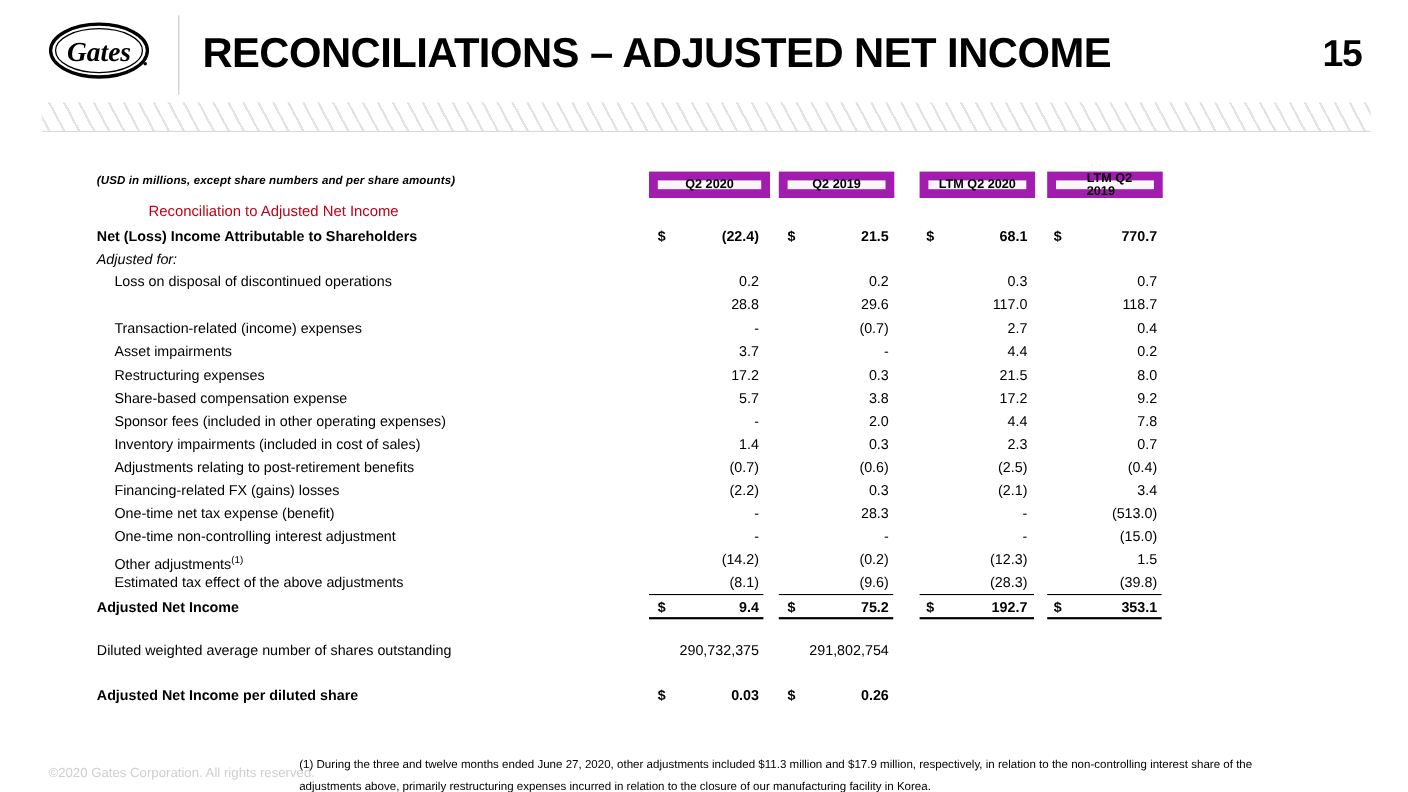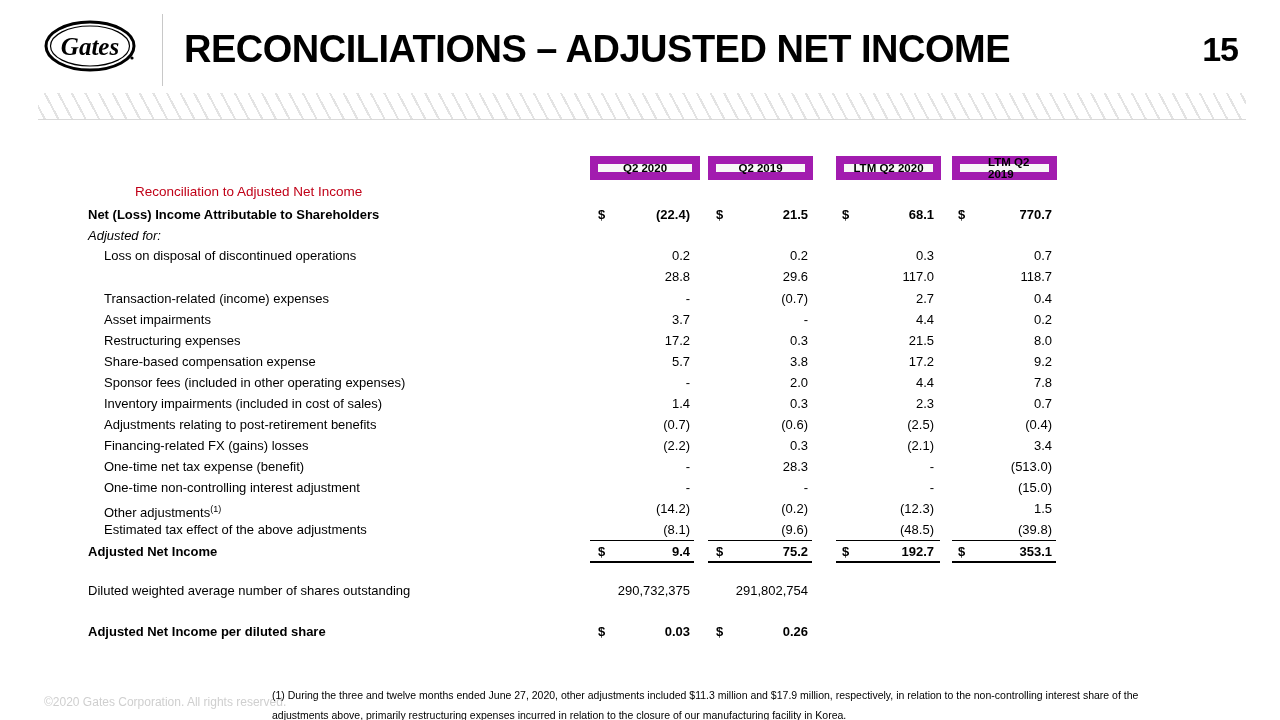--- a/index.html
+++ b/index.html
@@ -142,20 +142,21 @@
     <div class="slide-title">RECONCILIATIONS – ADJUSTED NET INCOME</div>
 
     <div class="page-number">15</div>
   </div>
 
   <div class="hatch-band"></div>
   <div class="hatch-underline"></div>
 
   <div class="sheet">
 
+    <div class="units-note">(USD in millions, except share numbers and per share amounts)</div>
 
     <div class="col-head ch0">Q2 2020</div>
     <div class="col-head ch1">Q2 2019</div>
     <div class="col-head ch2">LTM Q2 2020</div>
     <div class="col-head ch3">LTM Q2 2019</div>
 
     <div class="section-title">Reconciliation to Adjusted Net Income</div>
 
     <div class="row" style="top:205px;">
       <div class="label flush bold">Net (Loss) Income Attributable to Shareholders</div>
@@ -275,21 +276,21 @@
       <div class="cell v0">(14.2)</div>
       <div class="cell v1">(0.2)</div>
       <div class="cell v2">(12.3)</div>
       <div class="cell v3">1.5</div>
     </div>
 
     <div class="row" style="top:520px;">
       <div class="label indent">Estimated tax effect of the above adjustments</div>
       <div class="cell v0">(8.1)</div>
       <div class="cell v1">(9.6)</div>
-      <div class="cell v2">(48.5)</div>
+      <div class="cell v2">(28.3)</div>
       <div class="cell v3">(39.8)</div>
     </div>
 
     <div class="rule r0" style="top:540px;"></div>
     <div class="rule r1" style="top:540px;"></div>
     <div class="rule r2" style="top:540px;"></div>
     <div class="rule r3" style="top:540px;"></div>
 
     <div class="row" style="top:542px;">
       <div class="label flush bold">Adjusted Net Income</div>

